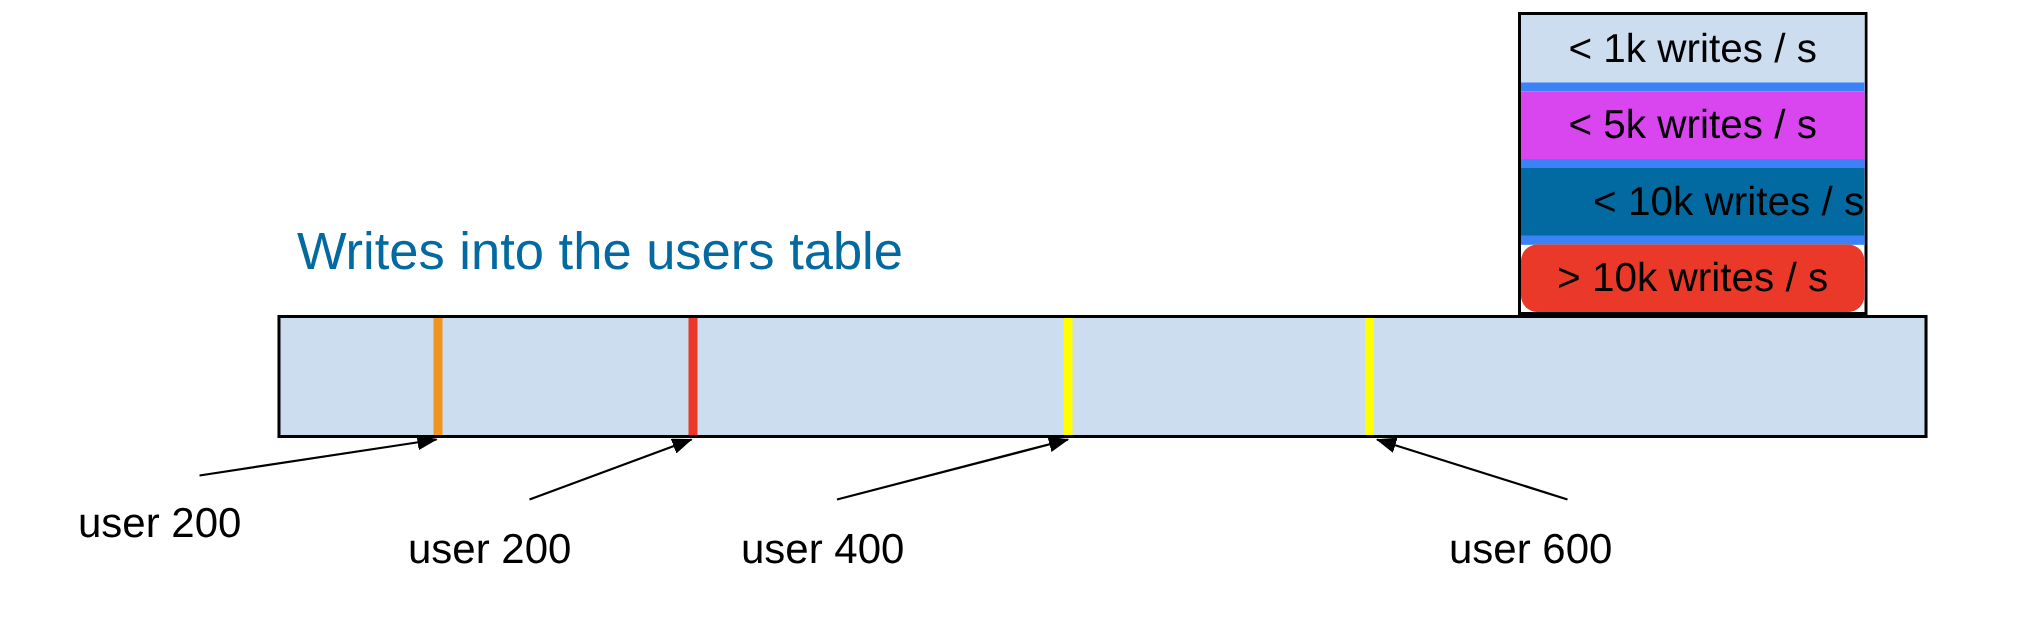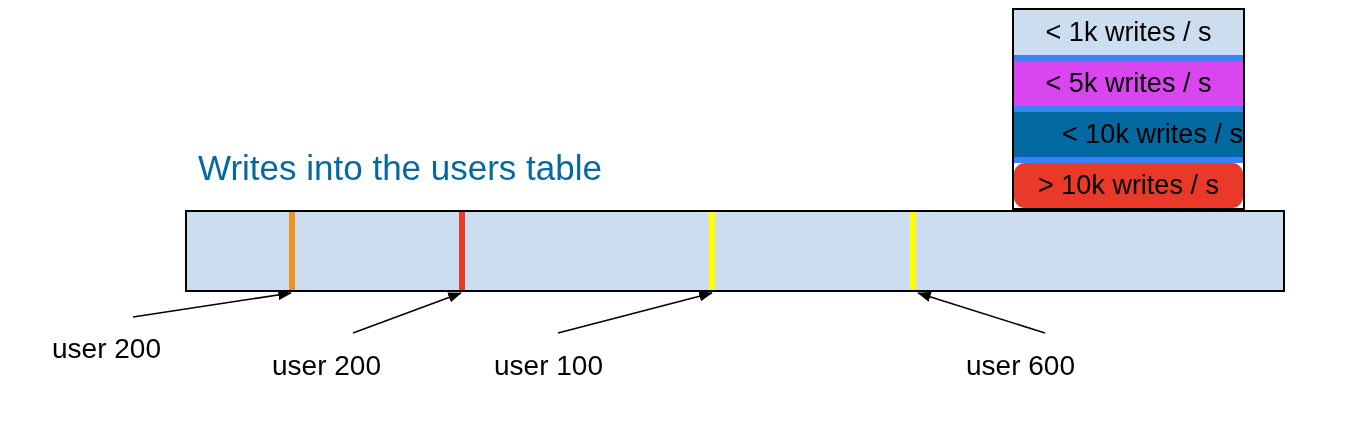--- a/index.html
+++ b/index.html
@@ -100,17 +100,17 @@
       </defs>
       <line x1="133" y1="317" x2="291" y2="293" stroke="#000000" stroke-width="1.5" marker-end="url(#ah)"></line>
       <line x1="353" y1="333" x2="461" y2="293" stroke="#000000" stroke-width="1.5" marker-end="url(#ah)"></line>
       <line x1="558" y1="333" x2="712" y2="293" stroke="#000000" stroke-width="1.5" marker-end="url(#ah)"></line>
       <line x1="1045" y1="333" x2="918" y2="293" stroke="#000000" stroke-width="1.5" marker-end="url(#ah)"></line>
     </svg>
 
   <div id="labels">
       <div class="user-label" style="left: 52px; top: 333px;">user 200</div>
       <div class="user-label" style="left: 272px; top: 350px;">user 200</div>
-      <div class="user-label" style="left: 494px; top: 350px;">user 100</div>
+      <div class="user-label" style="left: 494px; top: 350px;">user 400</div>
       <div class="user-label" style="left: 966px; top: 350px;">user 600</div>
     </div>
 
 </div>
 
 </body></html>

